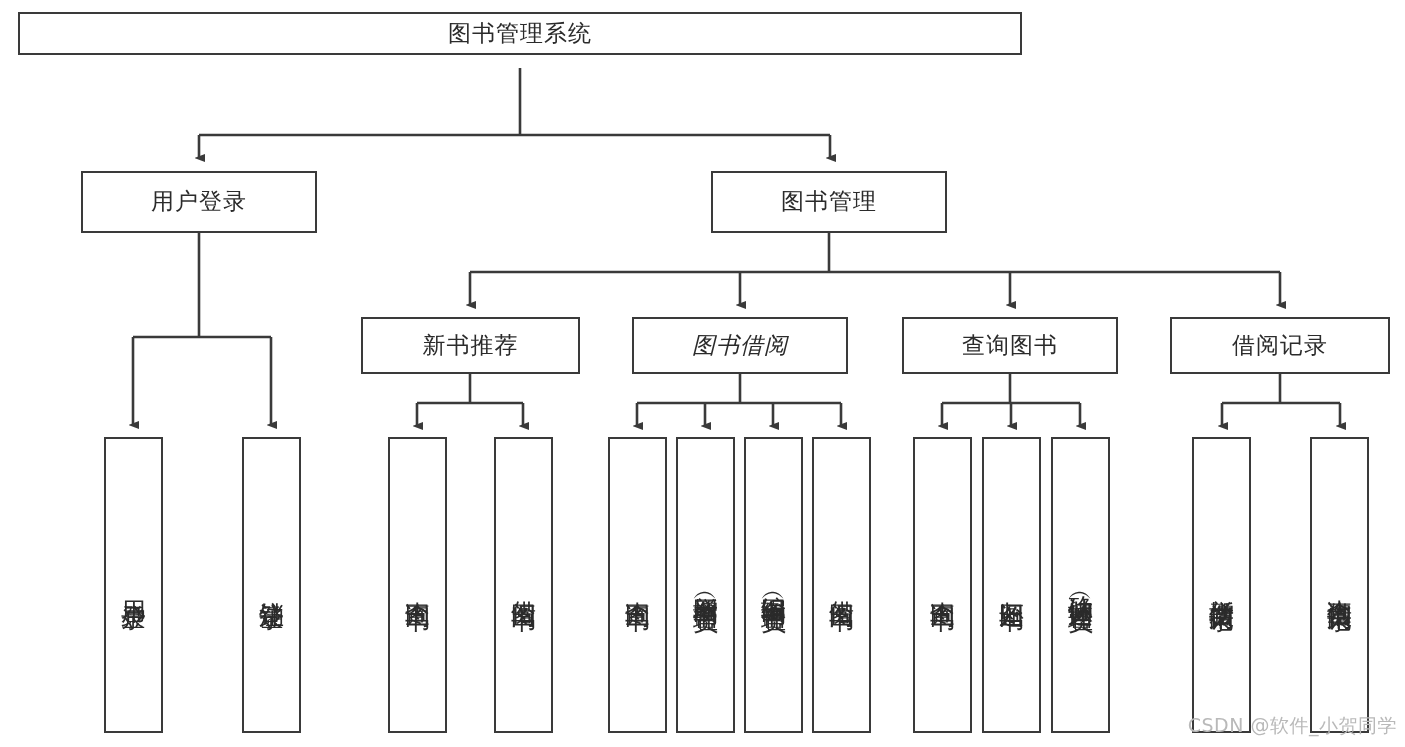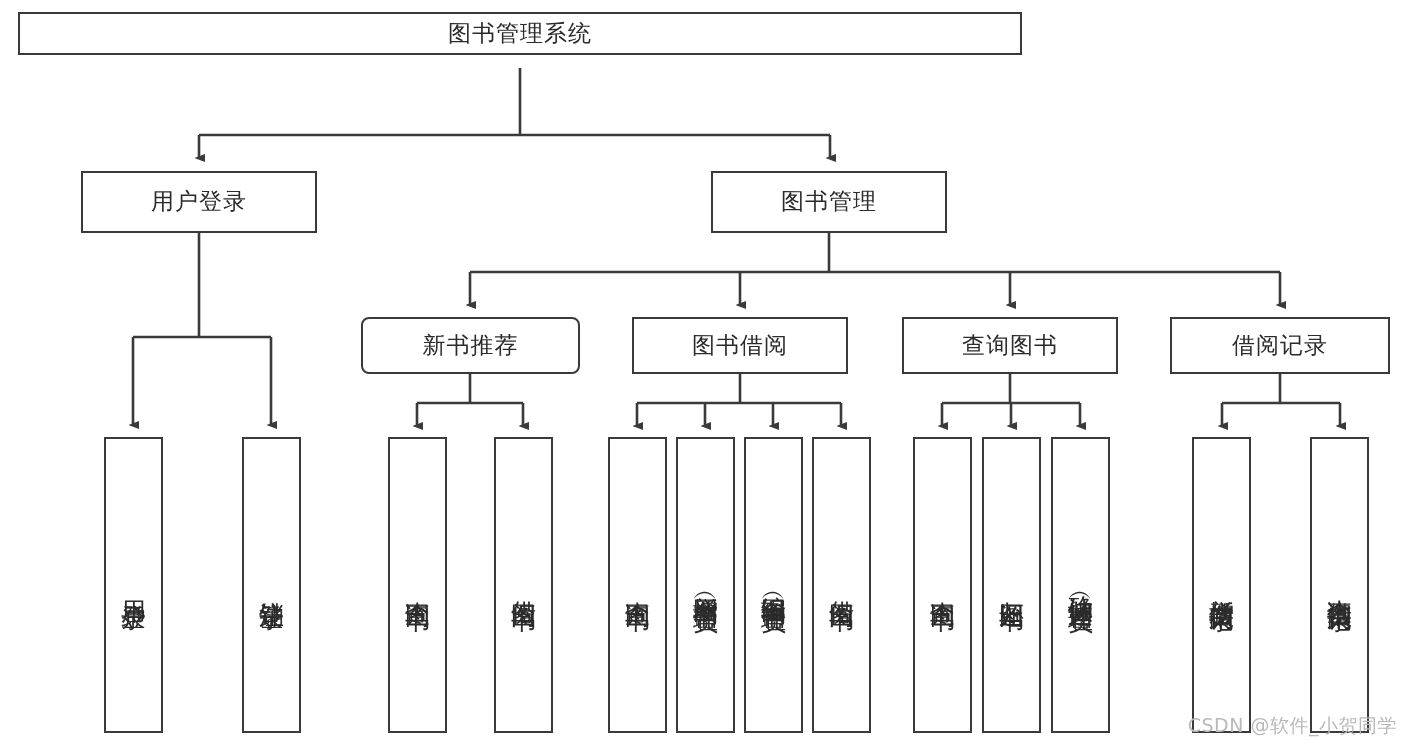--- a/index.html
+++ b/index.html
@@ -126,24 +126,24 @@
     <span>图书管理系统</span>
   </div>
 
   <div class="node horiz" style="left:81px; top:171px; width:236px; height:62px;">
     <span>用户登录</span>
   </div>
   <div class="node horiz" style="left:711px; top:171px; width:236px; height:62px;">
     <span>图书管理</span>
   </div>
 
-  <div class="node horiz" style="left:361px; top:317px; width:219px; height:57px;border-radius:8px;">
+  <div class="node horiz" style="left:361px; top:317px; width:219px; height:57px;">
     <span>新书推荐</span>
   </div>
-  <div class="node horiz" style="left:632px; top:317px; width:216px; height:57px;">
+  <div class="node horiz" style="left:632px; top:317px; width:216px; height:57px;font-style:italic;">
     <span>图书借阅</span>
   </div>
   <div class="node horiz" style="left:902px; top:317px; width:216px; height:57px;">
     <span>查询图书</span>
   </div>
   <div class="node horiz" style="left:1170px; top:317px; width:220px; height:57px;justify-content:center;">
     <span>借阅记录</span>
   </div>
 
   <div class="node vert" style="left:104px; top:437px; width:59px; height:296px;">

